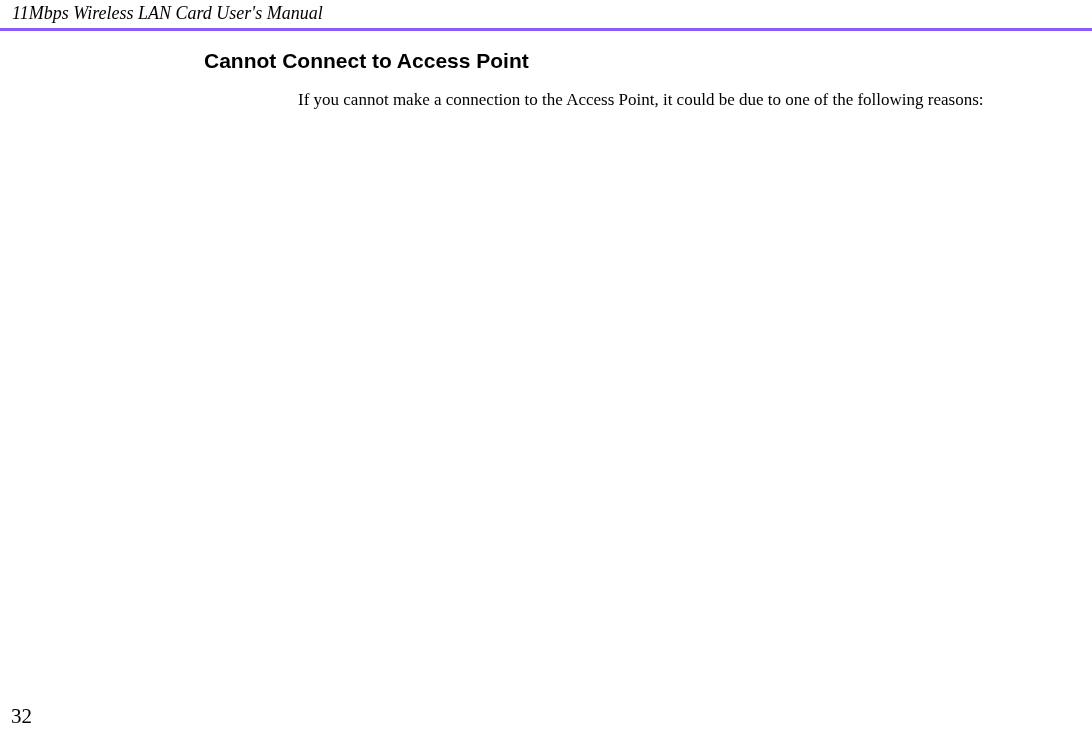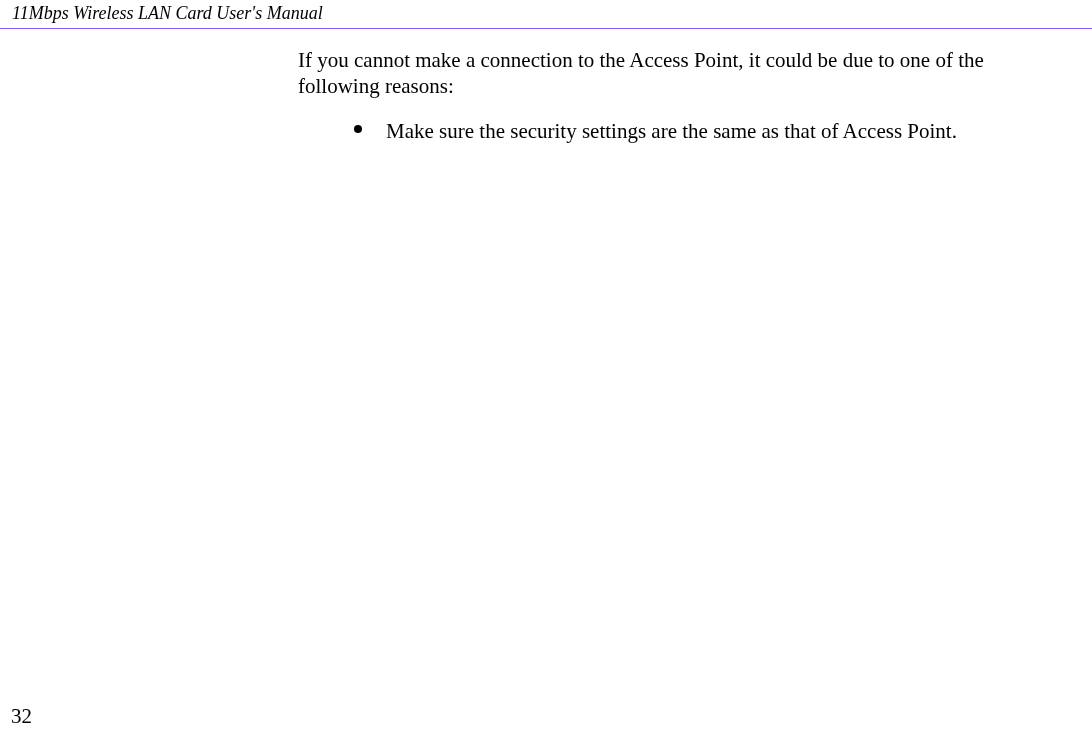--- a/index.html
+++ b/index.html
@@ -10,38 +10,38 @@
     body {
       width: 1092px;
       height: 739px;
       background: #fff;
       font-family: 'Times New Roman', Times, serif;
       color: #000;
       position: relative;
     }
     .header {
       padding: 3px 12px 4px 12px;
-      border-bottom: 1px solid #8b5cf6;
+      border-bottom: 3px solid #8b5cf6;
     }
     .header-text {
       font-style: italic;
       font-size: 18px;
     }
     .content {
       padding-top: 18px;
     }
     .section-heading {
       font-family: Arial, Helvetica, sans-serif;
       font-weight: bold;
       font-size: 21px;
       margin-left: 204px;
       margin-bottom: 16px;
     }
     .intro-text {
-      font-size: 21px;
+      font-size: 17px;
       margin-left: 298px;
       margin-right: 28px;
       line-height: 1.25;
       margin-bottom: 18px;
     }
     .bullet-list {
       list-style: none;
       margin-left: 354px;
       margin-right: 14px;
     }
@@ -70,19 +70,19 @@
     }
   </style>
 </head>
 <body>
 
 <div class="header">
   <div class="header-text">11Mbps Wireless LAN Card User's Manual</div>
 </div>
 
 <div class="content">
+  <h2 class="section-heading">Cannot Connect to Access Point</h2>
   <p class="intro-text">If you cannot make a connection to the Access Point, it could be due to one of the following reasons:</p>
   <ul class="bullet-list">
-    <li class="bullet-item">Make sure the security settings are the same as that of Access Point.</li>
   </ul>
 </div>
 
 <div class="page-number">32</div>
 
 </body></html>

